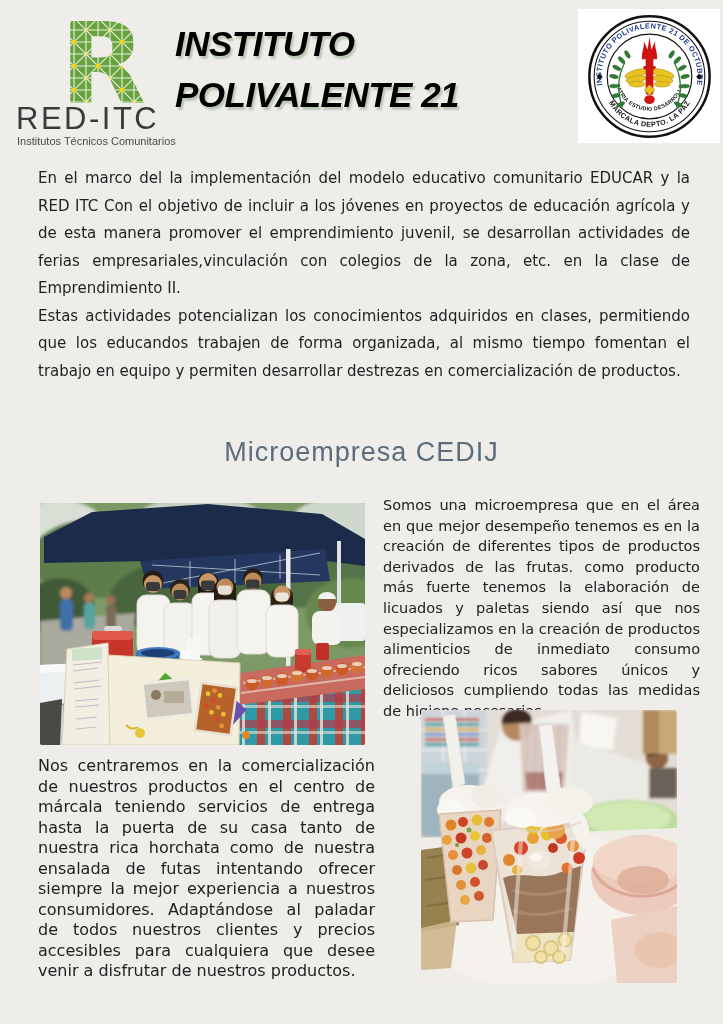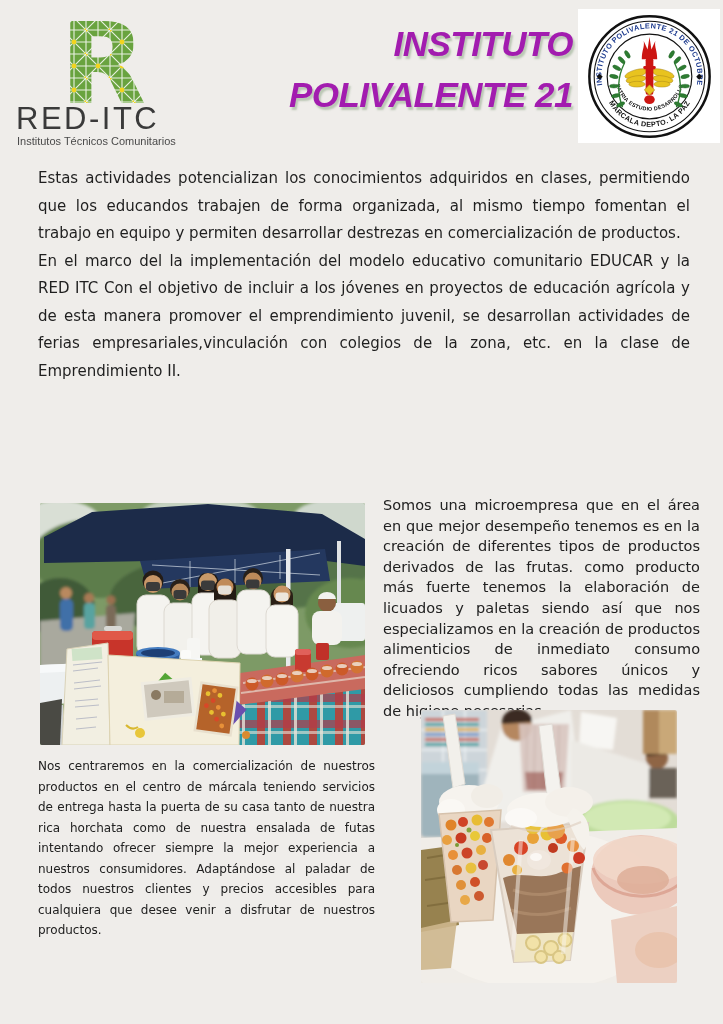--- a/index.html
+++ b/index.html
@@ -1,40 +1,40 @@
 <!DOCTYPE html>
 <html lang="es"><head>
 <meta charset="utf-8">
 <style>
   html,body{margin:0;padding:0;background:#9a9a9a;}
   .page{position:relative;width:723px;height:1024px;margin:0 auto;background:#efedea;
         font-family:"DejaVu Sans",sans-serif;overflow:hidden;}
 
   
   .logo{position:absolute;left:14px;top:6px;width:172px;height:142px;}
-  .main-title{position:absolute;left:175px;top:18px;width:398px;text-align:right;
+  .main-title{position:absolute;left:175px;top:18px;width:398px;text-align:left;
         font-family:"Liberation Sans",sans-serif;font-style:italic;font-weight:bold;
-        font-size:35px;line-height:51px;color:#a21caf;letter-spacing:-0.5px;
+        font-size:35px;line-height:51px;color:#000000;letter-spacing:-0.5px;
         text-shadow:2px 3px 2px rgba(90,130,80,.35);}
   .seal-box{position:absolute;left:578px;top:9px;width:142px;height:134px;background:#ffffff;
         display:flex;align-items:center;justify-content:center;}
 
   
   .intro{position:absolute;left:38px;top:165px;width:652px;font-size:15px;line-height:27.5px;
         text-align:justify;color:#1f1f1f;}
   .intro p{margin:0;}
 
   
   .section-title{position:absolute;left:0;top:437px;width:723px;margin:0;text-align:center;
         font-family:"Liberation Sans",sans-serif;font-weight:normal;font-size:27px;
         color:#5d6c7b;letter-spacing:1px;}
   .booth{position:absolute;left:40px;top:503px;width:325px;height:242px;border-radius:2px;}
   .about{position:absolute;left:383px;top:495px;width:317px;font-size:14.5px;line-height:20.6px;
         text-align:justify;color:#212121;margin:0;}
-  .commerce{position:absolute;left:38px;top:756px;width:337px;font-size:12px;line-height:20.5px;
+  .commerce{position:absolute;left:38px;top:756px;width:337px;font-size:16px;line-height:20.5px;
         text-align:justify;color:#212121;margin:0;}
   .fruit{position:absolute;left:421px;top:710px;width:256px;height:273px;border-radius:2px;}
   svg{display:block;}
 </style>
 </head>
 <body>
 
 <div class="page">
 
   <div class="logo">
@@ -114,24 +114,25 @@
         <path d="M58,48 C58,38 61,36 60,29 L64,38 L66,25 L68,38 L72,29 C71,36 74,38 74,48 Z" fill="#cc1512"></path>
         <rect x="62" y="47" width="8" height="38" rx="2" fill="#cc1512"></rect>
         <rect x="59.5" y="55" width="13" height="3.5" rx="1.5" fill="#cc1512"></rect>
         <ellipse cx="66" cy="90" rx="5.5" ry="4.5" fill="#cc1512"></ellipse>
         <rect x="62.2" y="76.2" width="7.6" height="7.6" fill="#e8c31f" stroke="#a8851a" stroke-width="0.6" transform="rotate(45 66 80)"></rect>
       </g>
     </svg>
   </div>
 
   <div class="intro">
+    <p>En el marco del la implementación del modelo educativo comunitario EDUCAR y la RED ITC Con el objetivo de incluir a los jóvenes en proyectos de educación agrícola y de esta manera promover el emprendimiento juvenil, se desarrollan actividades de ferias empresariales,vinculación con colegios de la zona, etc. en la clase de Emprendimiento II.</p>
     <p>Estas actividades potencializan los conocimientos adquiridos en clases, permitiendo que los educandos trabajen de forma organizada, al mismo tiempo fomentan el trabajo en equipo y permiten desarrollar destrezas en comercialización de productos.</p>
-    <p>En el marco del la implementación del modelo educativo comunitario EDUCAR y la RED ITC Con el objetivo de incluir a los jóvenes en proyectos de educación agrícola y de esta manera promover el emprendimiento juvenil, se desarrollan actividades de ferias empresariales,vinculación con colegios de la zona, etc. en la clase de Emprendimiento II.</p>
   </div>
 
+  <h2 class="section-title">Microempresa CEDIJ</h2>
 
   <svg class="booth" viewBox="0 0 325 242">
     <defs>
       <pattern id="plaid" width="26" height="26" patternUnits="userSpaceOnUse">
         <rect width="26" height="26" fill="#2f9aa6"></rect>
         <rect x="9" width="8" height="26" fill="#c23b2e" opacity="0.85"></rect>
         <rect y="9" width="26" height="8" fill="#b23a4a" opacity="0.7"></rect>
         <rect x="20" width="3" height="26" fill="#e8e4d8" opacity="0.8"></rect>
         <rect y="20" width="26" height="3" fill="#e8e4d8" opacity="0.6"></rect>
       </pattern>

